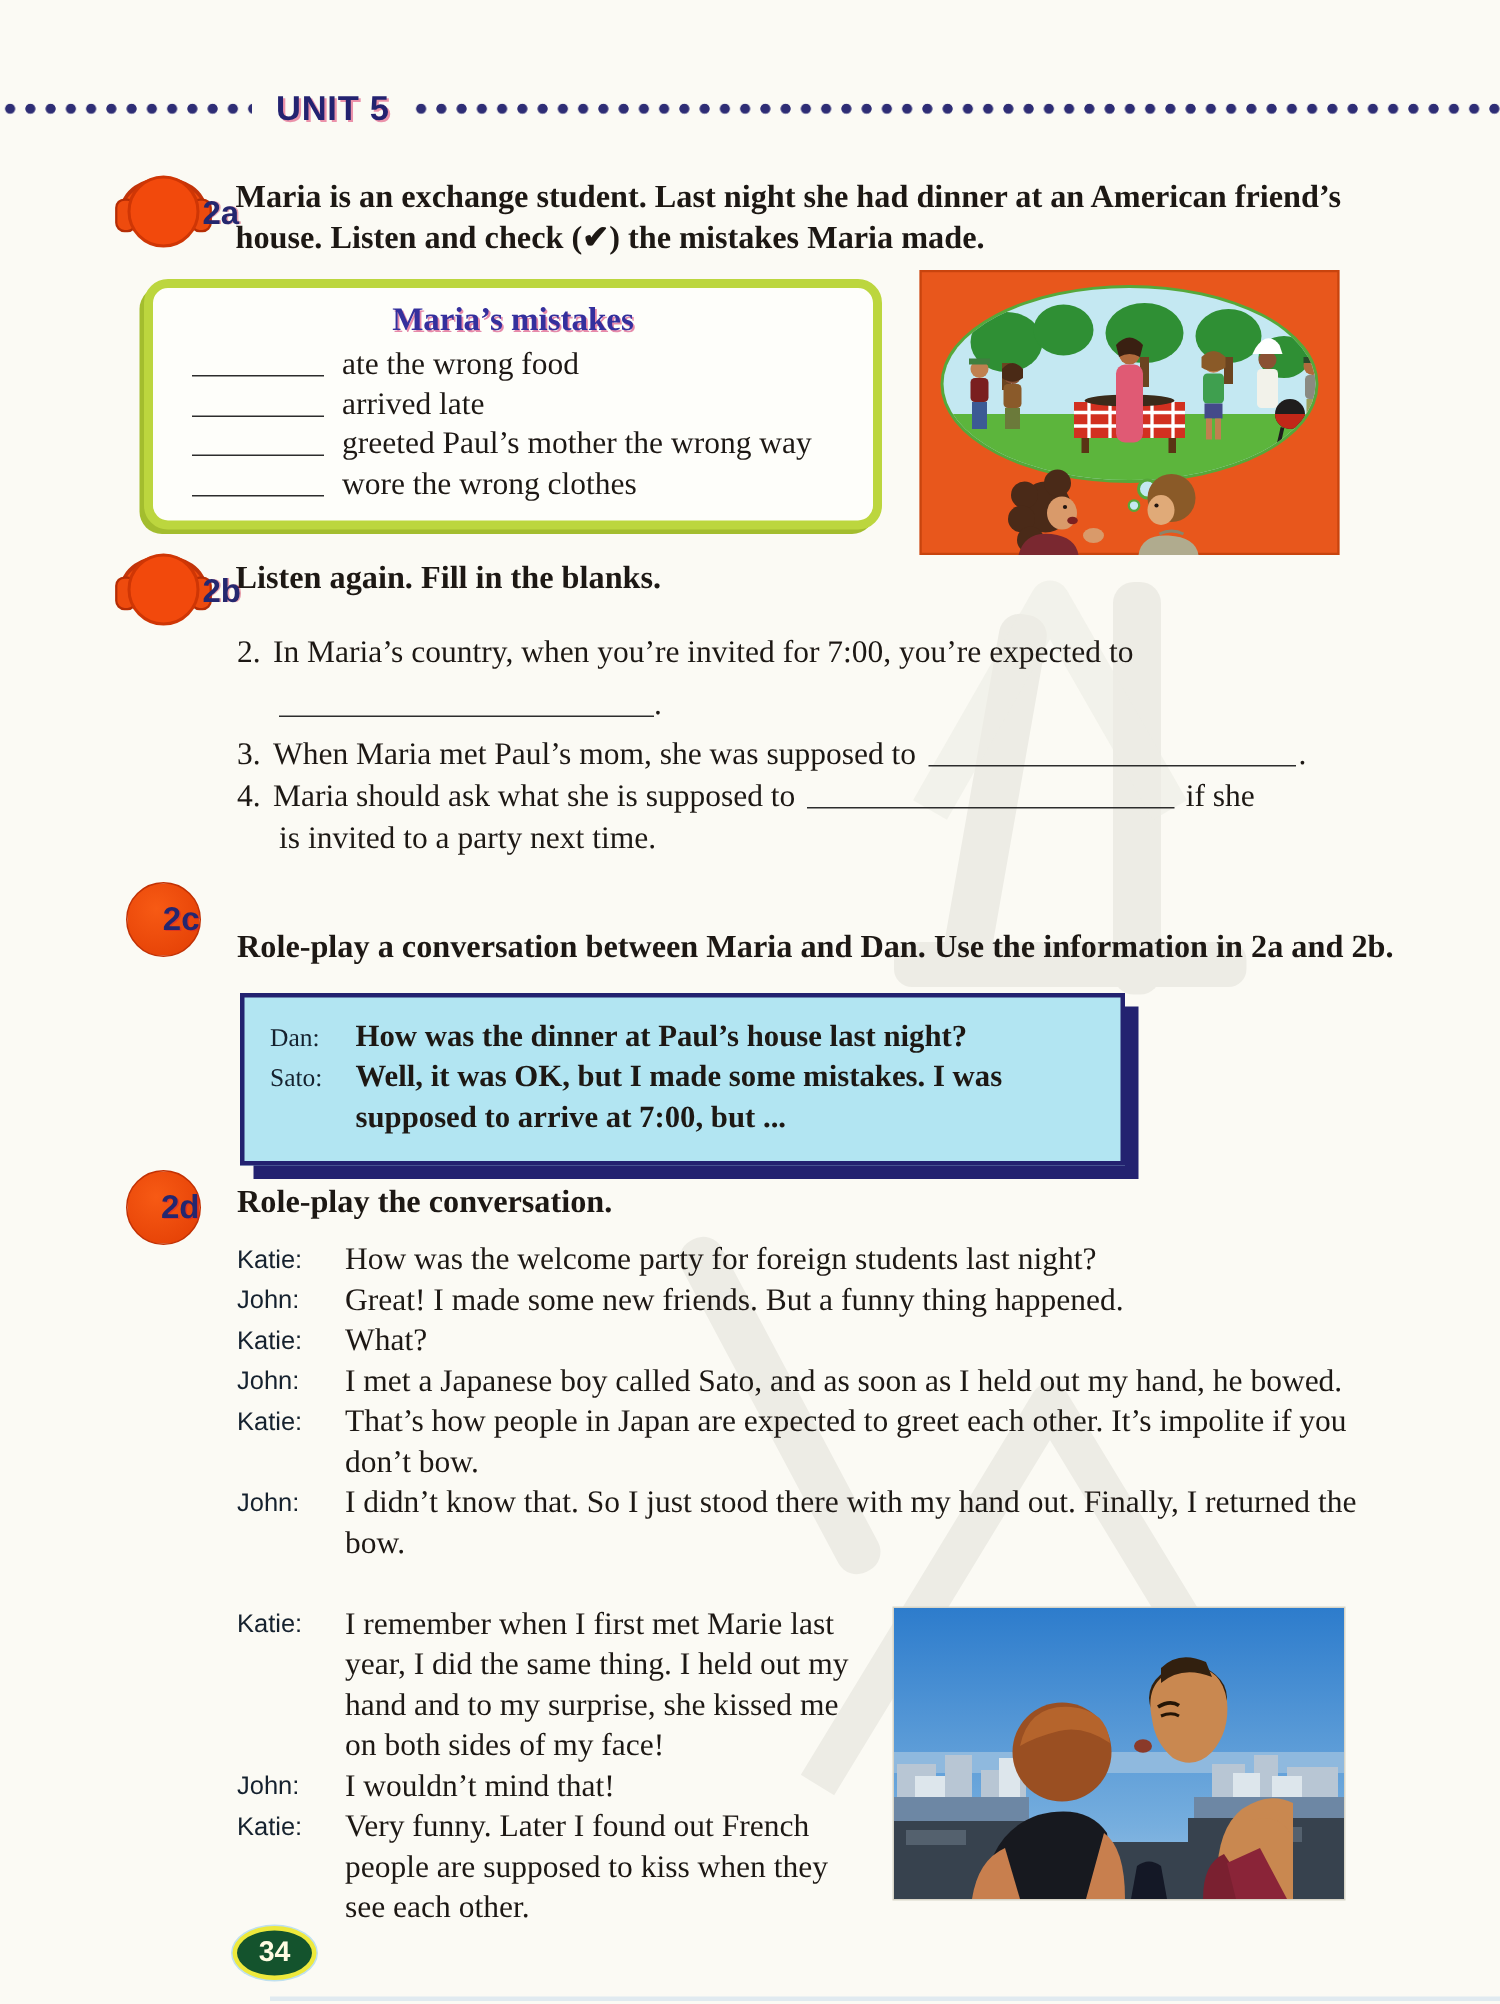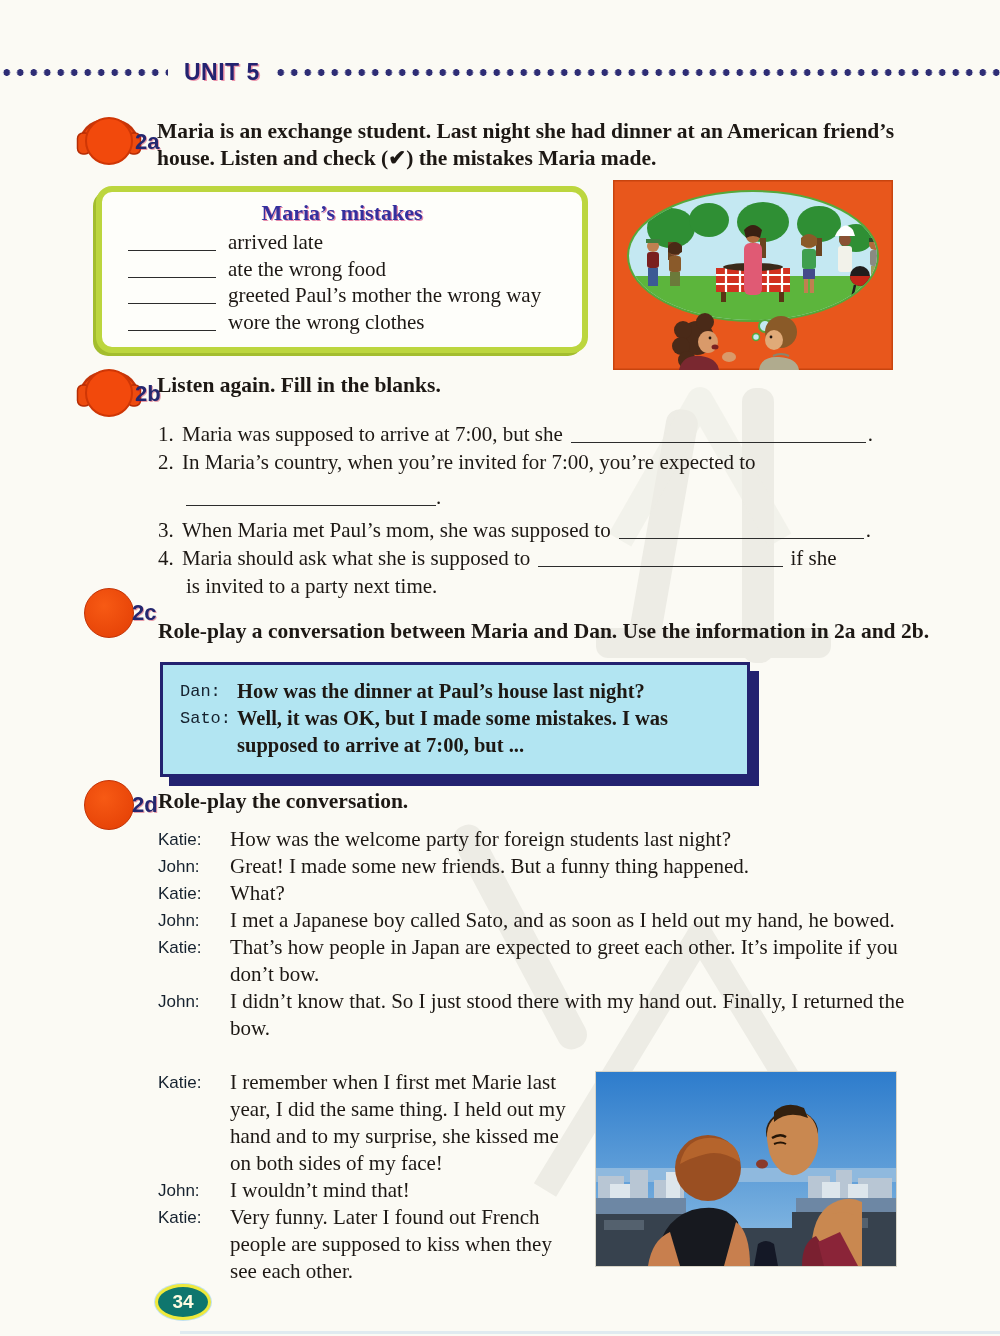--- a/index.html
+++ b/index.html
@@ -23,21 +23,21 @@
 
   
   .badge{position:absolute;z-index:2;}
   .badge-label{position:absolute;left:12px;right:0;text-align:center;
                font-family:Liberation Sans, sans-serif;font-weight:bold;font-size:22px;
                color:#24276f;text-shadow:1px .5px 0 rgba(200,20,60,.4);padding-left:47px;}
   .badge-audio{width:66px;height:60px;}
   .badge-audio .badge-label{top:23px;}
   .badge-plain{width:48px;height:48px;border-radius:50%;
                background:radial-gradient(circle at 40% 35%,#f75a14,#e23d04);
-               border:1px solid #c23104;display:flex;align-items:center;justify-content:flex-start;}
+               border:1px solid #c23104;display:flex;align-items:center;justify-content:flex-end;}
   .badge-plain .badge-label{position:static;}
 
   
   .instruction{position:absolute;font-weight:bold;font-size:21.5px;line-height:27px;}
 
   
   .mistake-box{position:absolute;left:96px;top:186px;width:480px;background:#fefefa;
                border:6px solid #bcd63e;border-radius:16px;padding:8px 0 12px 0;
                box-shadow:-4px 4px 0 -1px #a3bd2e;}
   .mb-title{text-align:center;font-weight:bold;font-size:22px;color:#34309d;
@@ -55,37 +55,37 @@
   .qnum{display:inline-block;width:24px;}
   .q .blank{margin-left:8px;margin-right:2px;}
   .q-cont{margin-left:28px;line-height:28px;}
   .q-gap{margin-top:7px;}
   .q-gap2{margin-top:5px;}
 
   
   .blue-box{position:absolute;left:160px;top:662px;width:552px;background:#b2e5f2;
             border:3px solid #232270;box-shadow:9px 9px 0 #232270;padding:13px 15px 15px 17px;}
   .bb-row{display:flex;}
-  .bb-speaker{flex:0 0 57px;font-family:Liberation Mono, monospace;font-size:17px;
+  .bb-speaker{flex:0 0 57px;font-family:Liberation Serif, serif;font-size:17px;
               line-height:27px;color:#15212e;}
   .bb-text{flex:1;font-size:20.5px;font-weight:600;line-height:27px;}
 
   
   .dialogue{position:absolute;font-size:21px;}
   .d-row{display:flex;}
   .d-speaker{flex:0 0 52px;font-family:"Liberation Sans",sans-serif;font-size:17px;
              line-height:27px;color:#15212e;}
   .d-text{flex:1;line-height:27px;margin-left:20px;}
 
   
   .party-art{position:absolute;left:613px;top:180px;}
   .kiss-photo{position:absolute;left:596px;top:1072px;box-shadow:0 0 0 1px #d8d5c8;}
 
   
-  .page-num{position:absolute;left:155px;top:1284px;width:50px;height:30px;background:#0f766e;
+  .page-num{position:absolute;left:155px;top:1284px;width:50px;height:30px;background:#14532d;
             border:3px solid #eee93c;border-radius:50%;display:flex;align-items:center;
             justify-content:center;font-family:"Liberation Sans",sans-serif;font-weight:bold;
             font-size:19px;color:#fffce2;box-shadow:0 0 0 1px #bfe0ef;}
 
   .scan-bottom{position:absolute;left:180px;right:0;bottom:2px;height:3px;background:#d9e6ef;opacity:.8;}
 </style>
 </head>
 <body>
 
 <div class="page">
@@ -120,24 +120,24 @@
         <circle cx="33" cy="35" r="23" fill="#f2490c" stroke="#cf3605" stroke-width="2"></circle>
       </svg>
       <span class="badge-label">2a</span>
     </div>
 
     <div class="instruction" style="left:157px;top:118px;width:768px;">Maria is an exchange student. Last night she had dinner at an American friend’s house. Listen and check (✔) the mistakes Maria made.</div>
 
     <div class="mistake-box">
       <div class="mb-title">Maria’s mistakes</div>
       <div class="mb-row">
+        <span class="blank bw-88"></span><span>ate the wrong food</span>
+      </div>
+      <div class="mb-row">
         <span class="blank bw-88"></span><span>arrived late</span>
-      </div>
-      <div class="mb-row">
-        <span class="blank bw-88"></span><span>ate the wrong food</span>
       </div>
       <div class="mb-row">
         <span class="blank bw-88"></span><span>greeted Paul’s mother the wrong way</span>
       </div>
       <div class="mb-row">
         <span class="blank bw-88"></span><span>wore the wrong clothes</span>
       </div>
     </div>
 
     <svg class="party-art" width="280" height="190" viewBox="0 0 280 190">
@@ -247,23 +247,20 @@
         <rect x="51.5" y="27" width="13" height="21" rx="5.5" fill="#ee4b0e" stroke="#b52d05" stroke-width="1.5"></rect>
         <circle cx="33" cy="35" r="23" fill="#f2490c" stroke="#cf3605" stroke-width="2"></circle>
       </svg>
       <span class="badge-label">2b</span>
     </div>
 
     <div class="instruction" style="left:157px;top:372px;width:600px;">Listen again. Fill in the blanks.</div>
 
     <div class="qlist">
       <div class="q">
-        <span class="qnum">1.</span><span>Maria was supposed to arrive at 7:00, but she</span><span class="blank bw-295"></span><span>.</span>
-      </div>
-      <div class="q">
         <span class="qnum">2.</span><span>In Maria’s country, when you’re invited for 7:00, you’re expected to</span>
       </div>
       <div class="q-cont q-gap">
         <span class="blank bw-250"></span><span>.</span>
       </div>
       <div class="q q-gap2">
         <span class="qnum">3.</span><span>When Maria met Paul’s mom, she was supposed to</span><span class="blank bw-245"></span><span>.</span>
       </div>
       <div class="q">
         <span class="qnum">4.</span><span>Maria should ask what she is supposed to</span><span class="blank bw-245"></span> <span>if she</span>

